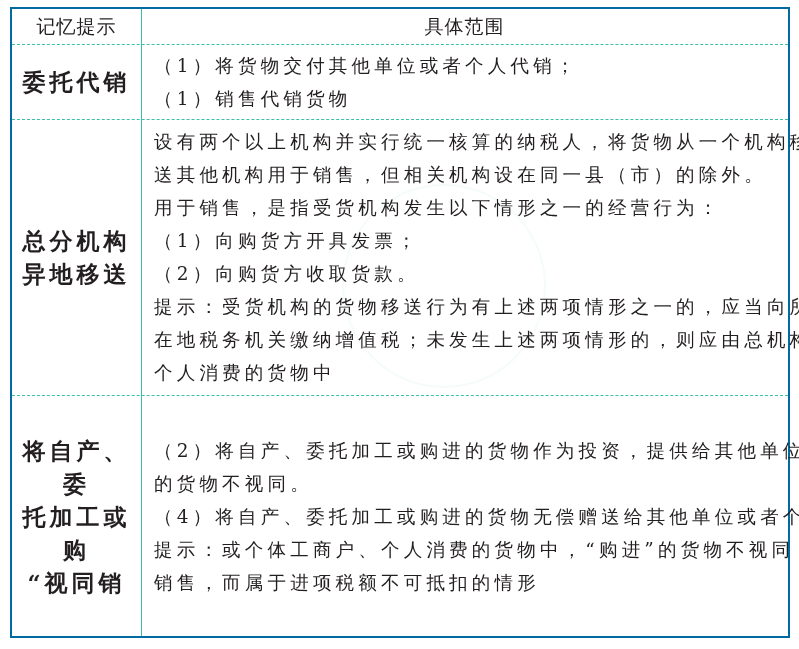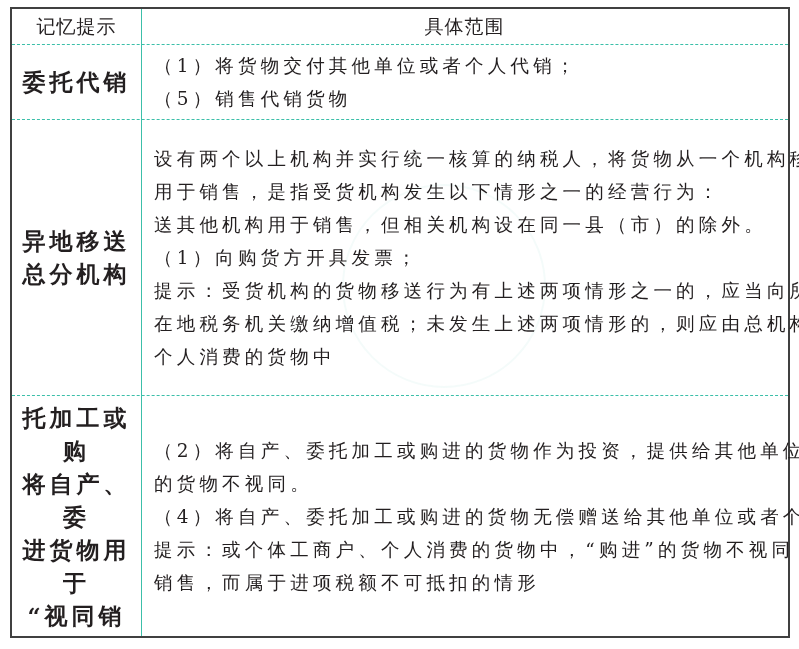--- a/index.html
+++ b/index.html
@@ -14,21 +14,21 @@
       overflow: hidden;
       font-family: "DejaVu Serif", "Liberation Serif", serif;
       color: #231f20;
     }
     .table-wrap {
       position: absolute;
       left: 10px;
       top: 7px;
       width: 780px;
       height: 631px;
-      border: 2px solid #404040;
+      border: 2px solid #0369a1;
       box-sizing: border-box;
     }
     .watermark {
       position: absolute;
       left: 330px;
       top: 175px;
       width: 200px;
       height: 200px;
       border-radius: 50%;
       border: 2px solid rgba(60, 191, 169, 0.06);
@@ -114,48 +114,48 @@
   </div>
 
   <div class="row" style="top:35px; height:75px;">
     <div class="cell-left">
       <div class="left-stack">
         <span>委托代销</span>
       </div>
     </div>
     <div class="cell-right">
       <div class="line">（1）将货物交付其他单位或者个人代销；</div>
-      <div class="line">（5）销售代销货物</div>
+      <div class="line">（1）销售代销货物</div>
     </div>
   </div>
 
   <div class="row" style="top:110px; height:276px;">
     <div class="cell-left">
       <div class="left-stack">
+        <span>总分机构</span>
         <span>异地移送</span>
-        <span>总分机构</span>
       </div>
     </div>
     <div class="cell-right">
       <div class="line">设有两个以上机构并实行统一核算的纳税人，将货物从一个机构移</div>
+      <div class="line">送其他机构用于销售，但相关机构设在同一县（市）的除外。</div>
       <div class="line">用于销售，是指受货机构发生以下情形之一的经营行为：</div>
-      <div class="line">送其他机构用于销售，但相关机构设在同一县（市）的除外。</div>
       <div class="line">（1）向购货方开具发票；</div>
+      <div class="line">（2）向购货方收取货款。</div>
       <div class="line">提示：受货机构的货物移送行为有上述两项情形之一的，应当向所</div>
       <div class="line">在地税务机关缴纳增值税；未发生上述两项情形的，则应由总机构</div>
       <div class="line">个人消费的货物中</div>
     </div>
   </div>
 
   <div class="row last" style="top:386px; height:243px;">
     <div class="cell-left">
       <div class="left-stack">
+        <span>将自产、委</span>
         <span>托加工或购</span>
-        <span>将自产、委</span>
-        <span>进货物用于</span>
         <span>“视同销</span>
       </div>
     </div>
     <div class="cell-right">
       <div class="line">（2）将自产、委托加工或购进的货物作为投资，提供给其他单位</div>
       <div class="line">的货物不视同。</div>
       <div class="line">（4）将自产、委托加工或购进的货物无偿赠送给其他单位或者个人。</div>
       <div class="line">提示：或个体工商户、个人消费的货物中，“购进”的货物不视同</div>
       <div class="line">销售，而属于进项税额不可抵扣的情形</div>
     </div>

